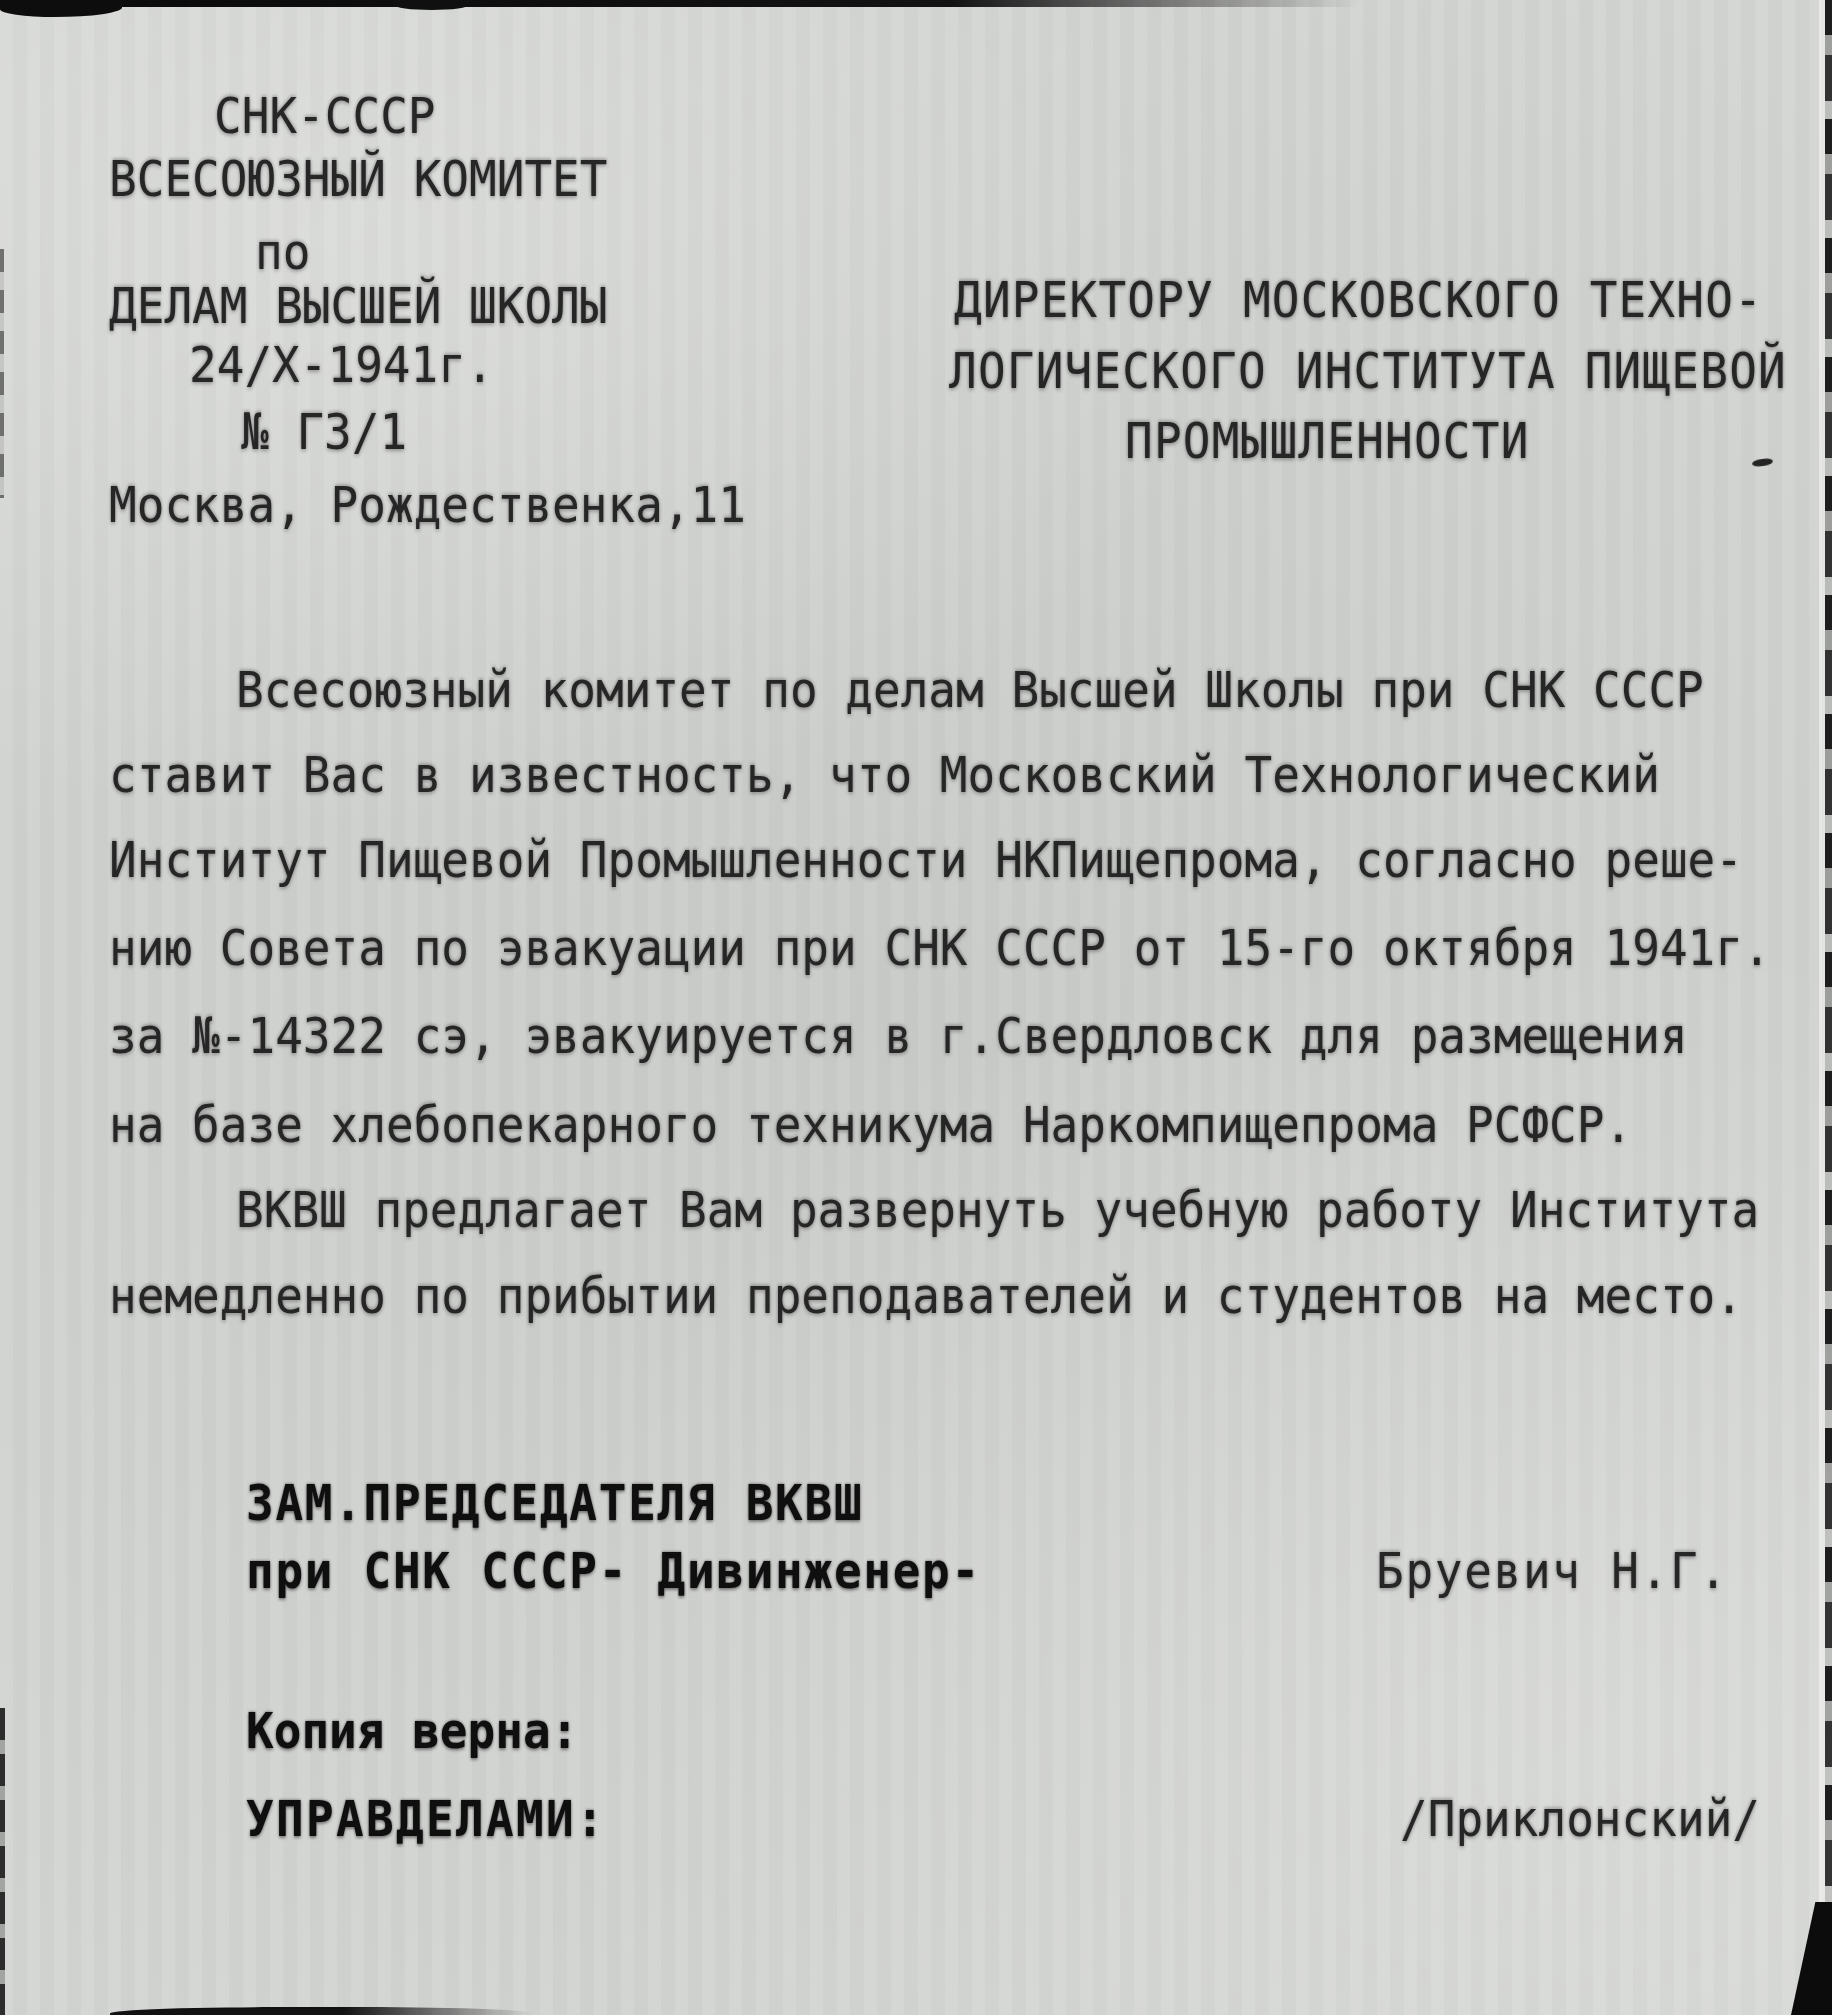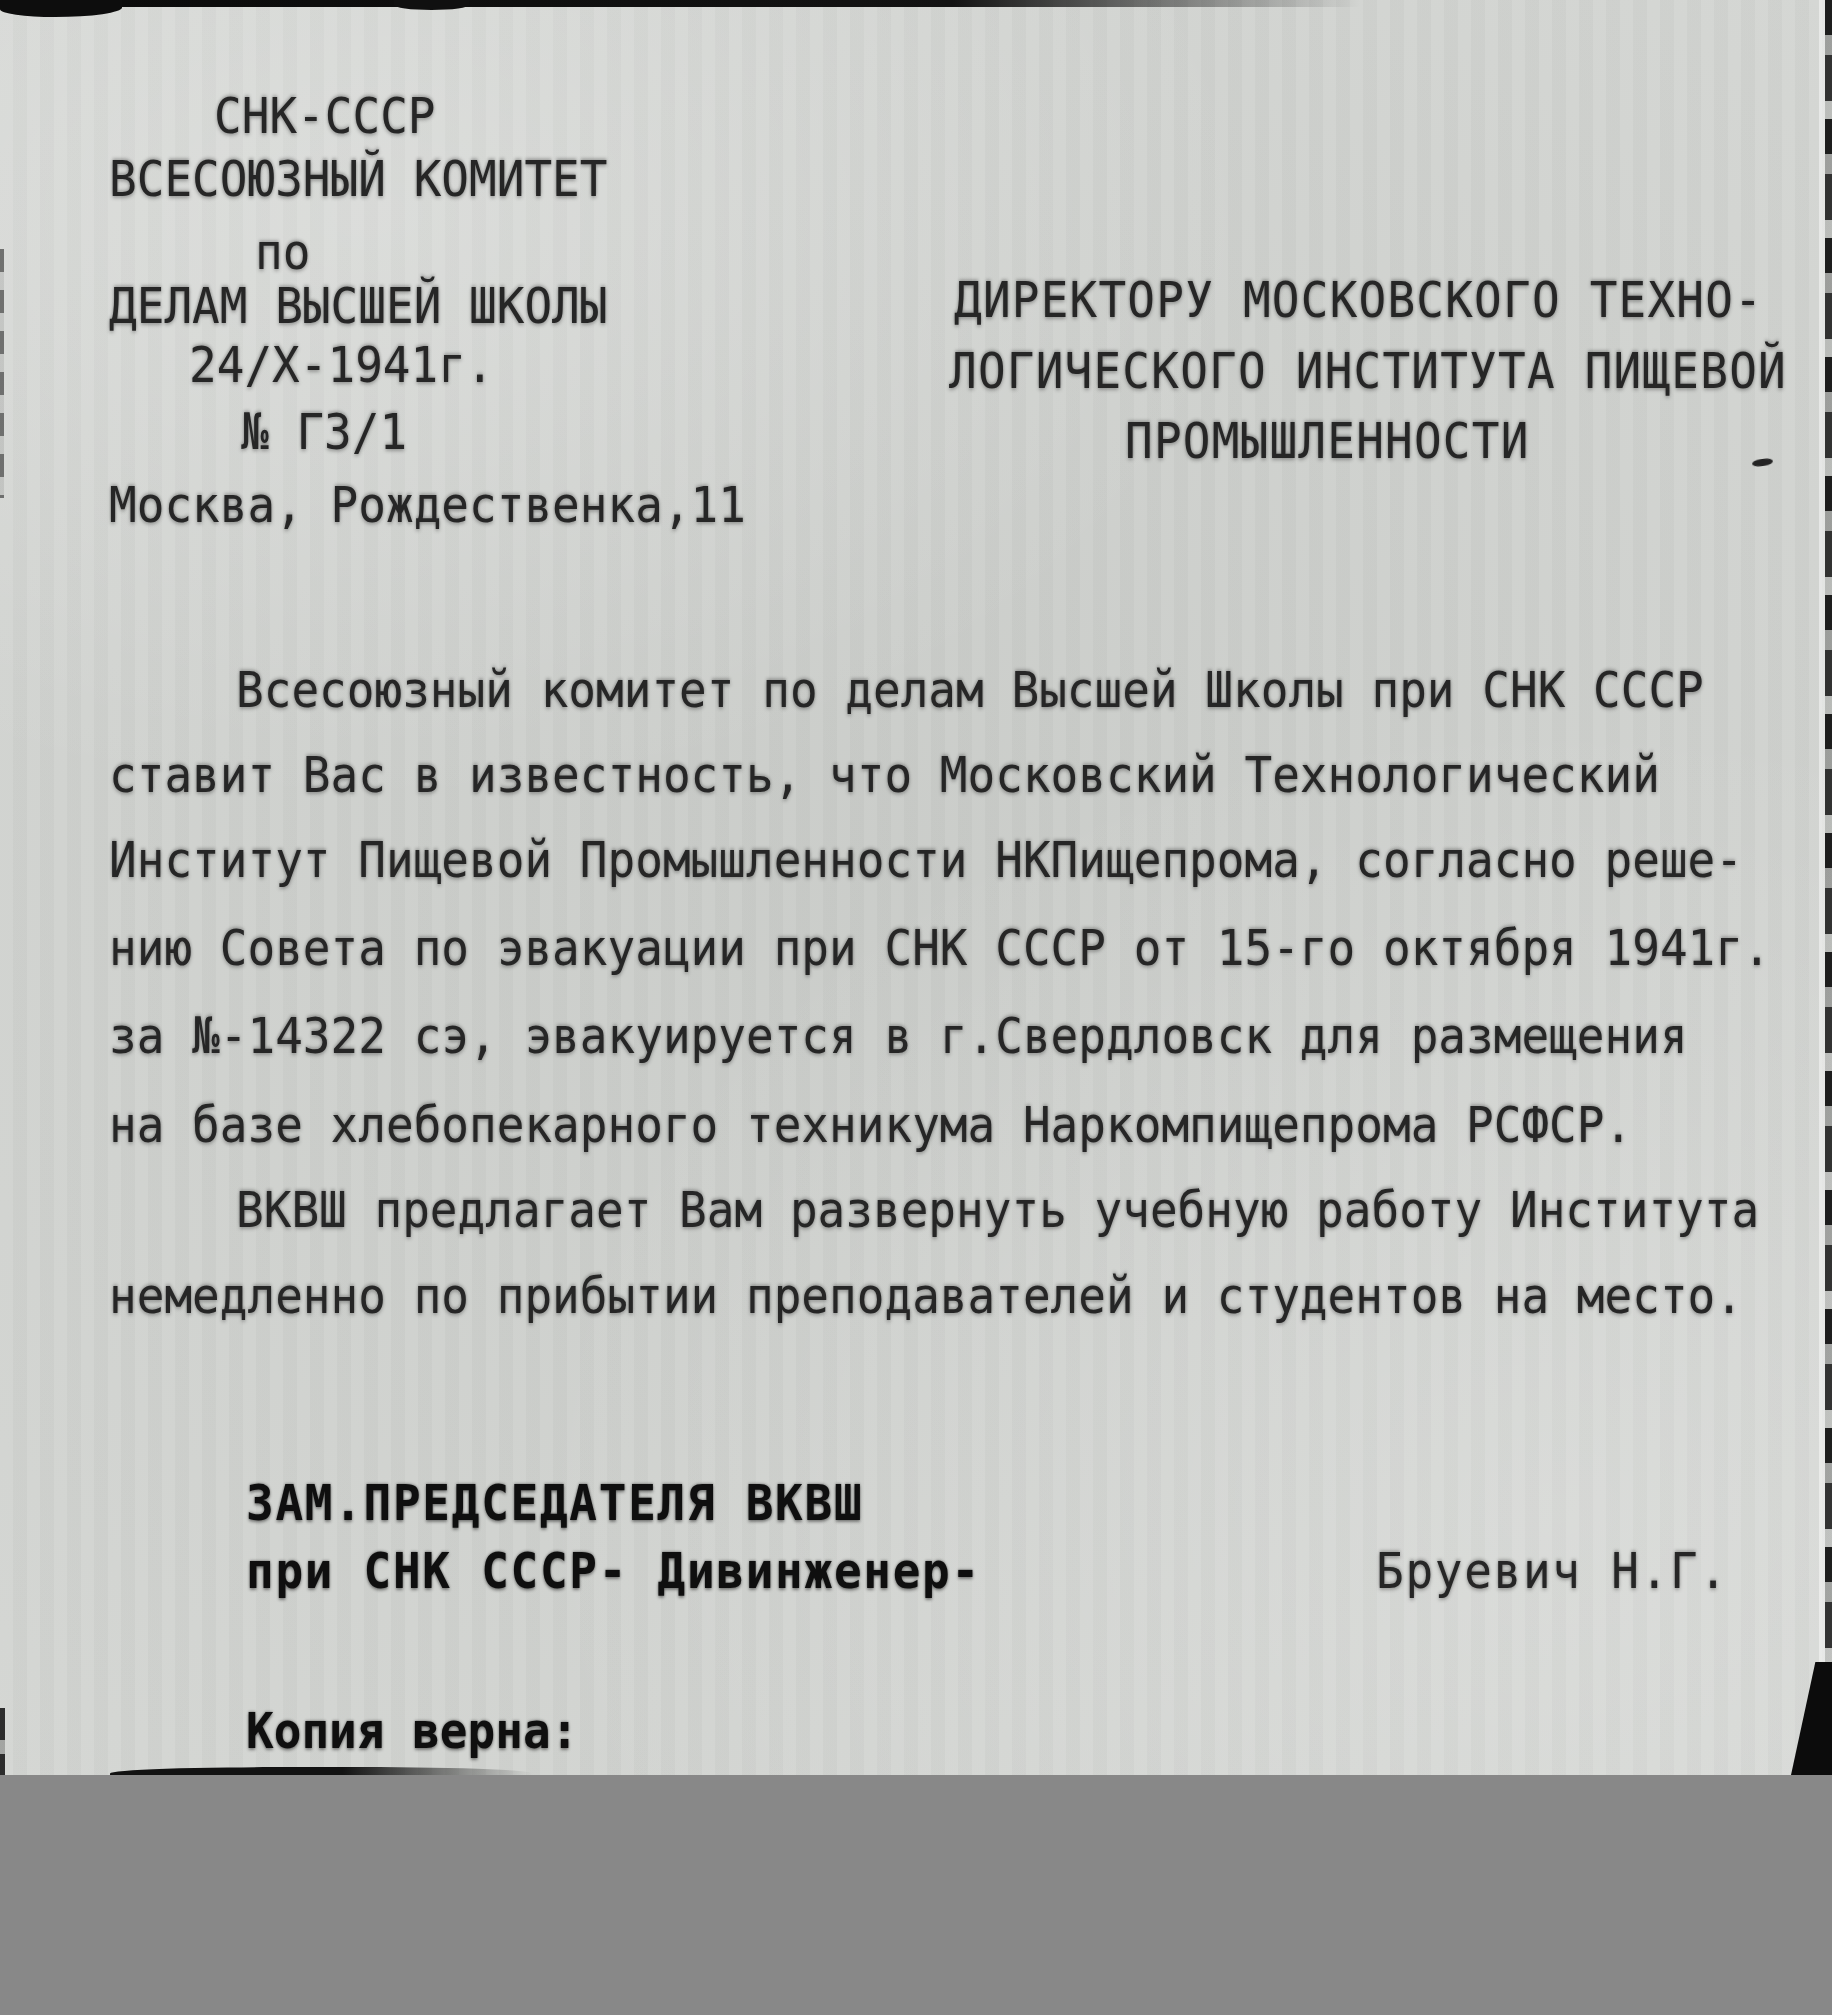--- a/index.html
+++ b/index.html
@@ -3,21 +3,21 @@
 <meta charset="utf-8">
 <style>
   html, body {
     margin: 0;
     padding: 0;
     background: #888;
   }
   .page {
     position: relative;
     width: 1833px;
-    height: 1775px;
+    height: 2015px;
     overflow: hidden;
     background:
       radial-gradient(1390px 926px at 20% 12%, rgba(255,255,255,0.22), transparent 65%),
       radial-gradient(1505px 1158px at 85% 85%, rgba(255,255,255,0.18), transparent 70%),
       radial-gradient(1737px 1505px at 50% 50%, rgba(110,115,110,0.10), transparent 80%),
       repeating-linear-gradient(90deg, rgba(255,255,255,0.05) 0 12.7px, rgba(40,45,40,0.02) 12.7px 27px),
       #d3d5d2;
     font-family: "DejaVu Sans Mono", "Liberation Mono", monospace;
     text-align: right;
   }

